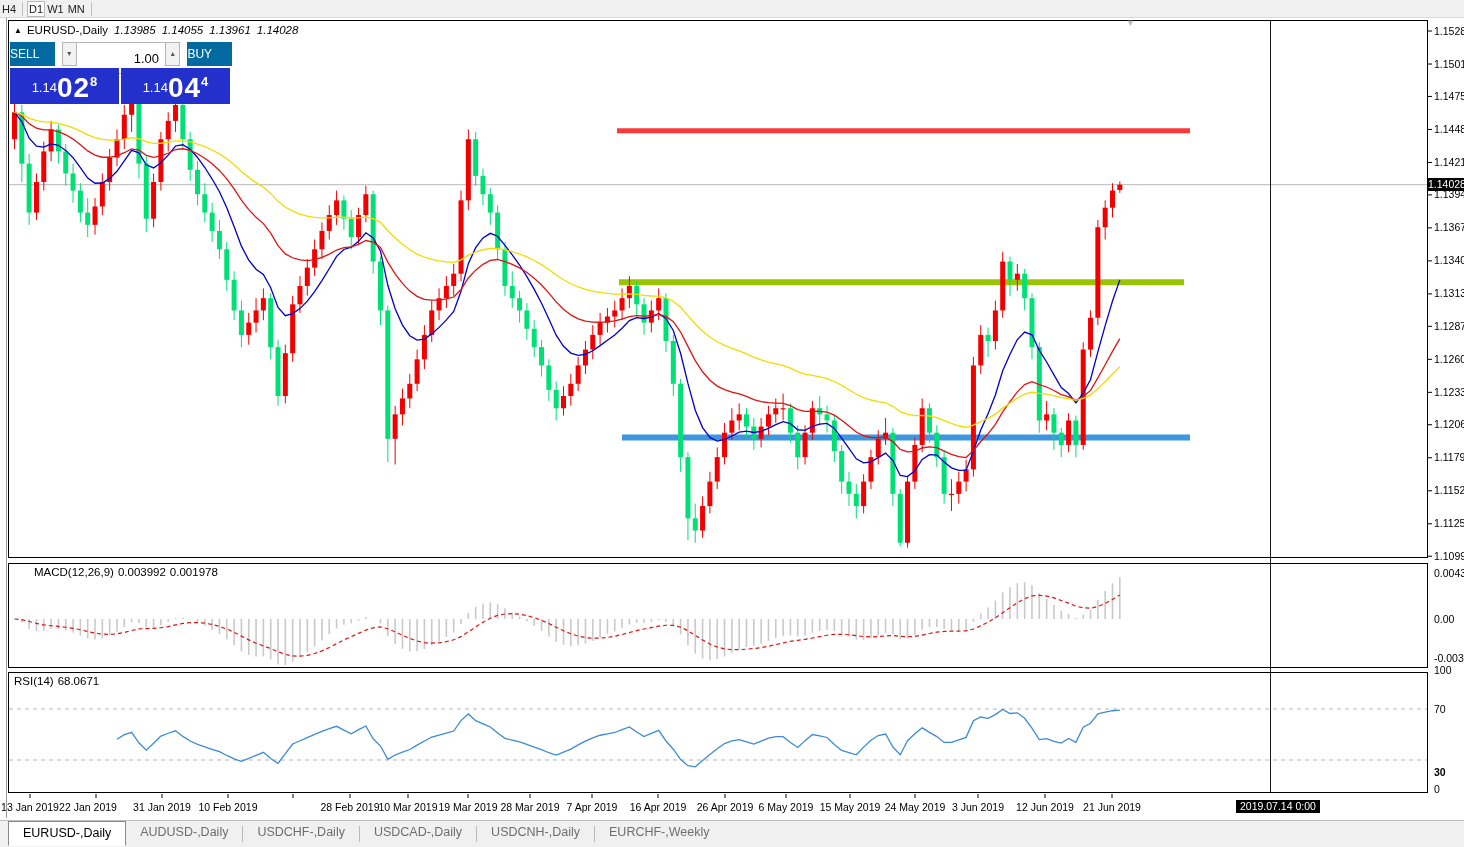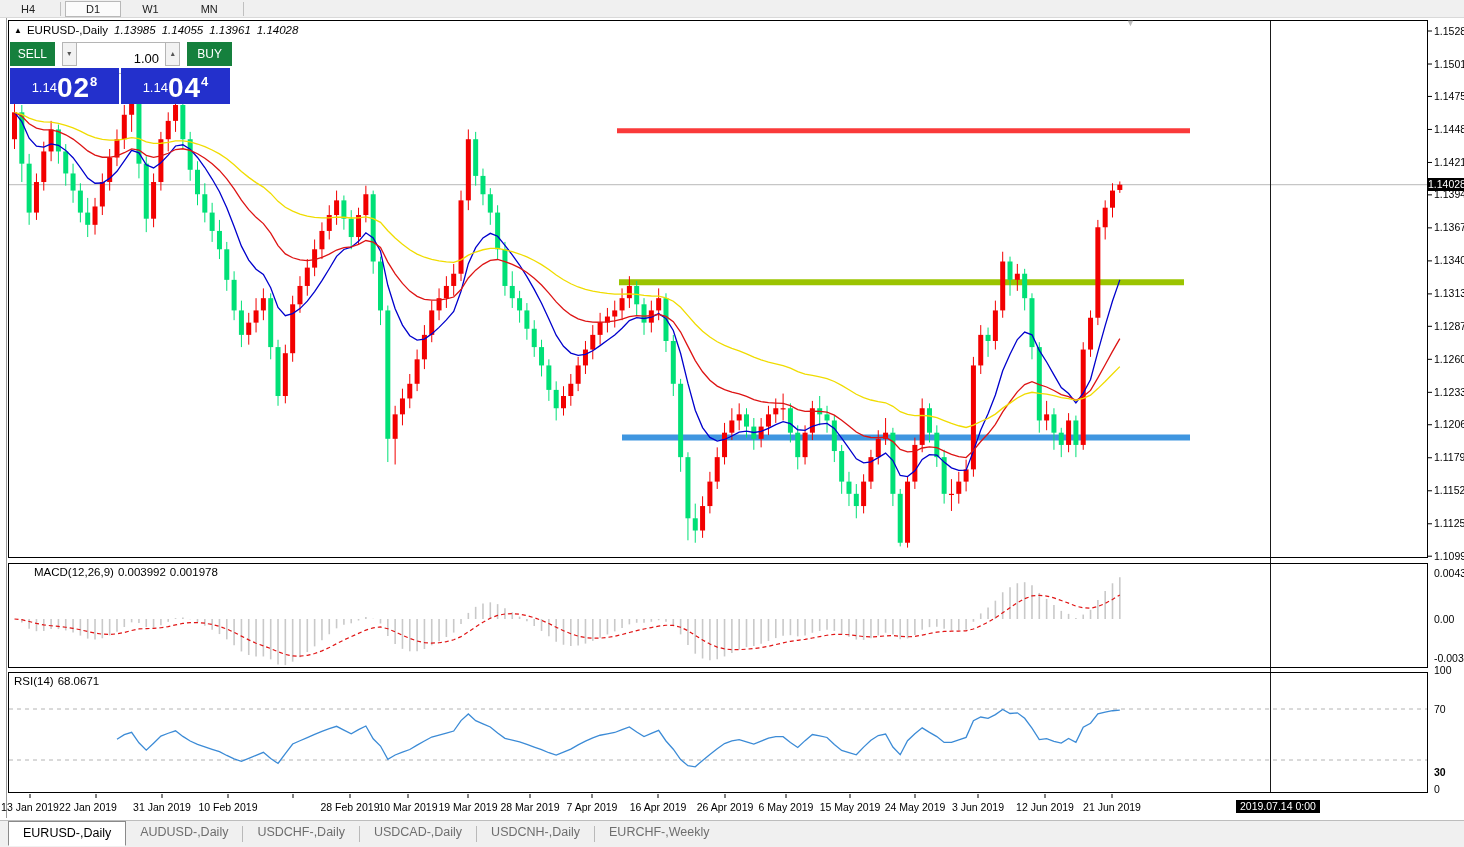--- a/index.html
+++ b/index.html
@@ -3,21 +3,21 @@
 <meta charset="utf-8">
 <style>
   * { margin:0; padding:0; box-sizing:border-box; }
   html,body { width:1464px; height:847px; overflow:hidden; background:#fff;
     font-family:"Liberation Sans", sans-serif; color:#000; }
   #stage { position:relative; width:1464px; height:847px; background:#fff; }
 
   
   #toolbar { position:absolute; left:0; top:0; width:1464px; height:18px;
     background:#f0f0f0; border-bottom:1px solid #d9d9d9; display:flex; align-items:center; }
-  .tb-btn { font-size:11px; color:#222; padding:1px 20px; margin-top:0;
+  .tb-btn { font-size:11px; color:#222; padding:1px 1px; margin-top:0;
     border:1px solid transparent; cursor:default;text-align:center; }
   .tb-btn.active { background:#fbfbfb; border:1px solid #b8b8b8; }
   .tb-sep { width:1px; height:14px; background:#c0c0c0; margin:0 4px; }
 
   
   .pane { position:absolute; border:1px solid #000; background:transparent; }
   #left-edge { position:absolute; left:6px; top:18px; width:1px; height:800px; background:#9a9a9a; }
 
   svg#plot { position:absolute; left:0; top:0; pointer-events:none; }
 
@@ -34,21 +34,21 @@
   #cross-tag { position:absolute; left:1236px; top:800px; padding:0 4px; height:13px;
     background:#000; color:#fff; font-size:10.5px; line-height:13px; }
 
   
   #chart-header { position:absolute; left:14px; top:24px; font-size:11.5px; white-space:nowrap; }
   #chart-header .tri { font-size:8px; vertical-align:1px; margin-right:5px; }
   #chart-header span.v { margin-left:6px;font-style:italic; }
 
   #trade-widget { position:absolute; left:10px; top:42px; width:222px; }
   #trade-row1 { display:flex; height:24px; }
-  .trade-btn { width:50px; background:#15803d; color:#fff; font-size:12px; text-align:center;
+  .trade-btn { width:50px; background:#0369a1; color:#fff; font-size:12px; text-align:left;
     line-height:24px; cursor:pointer; }
   .spin-btn { width:17px; height:24px; background:#f2f2f2; border:1px solid #b5b5b5;
     font-size:8px; color:#555; text-align:center; line-height:22px; cursor:pointer; }
   #vol-input { width:88px; height:32px; border:1px solid #b5b5b5; border-left:none; border-right:none;
     font-size:13px; text-align:right; padding-right:6px; font-family:"Liberation Sans",sans-serif; }
   #trade-row2 { display:flex; margin-top:2px; }
   .quote-panel { width:109px; height:36px; background:#2330cc; color:#fff; display:flex;
     align-items:flex-end; justify-content:center; padding-bottom:3px; cursor:pointer; }
   .quote-panel + .quote-panel { margin-left:2px; }
   .q-small { font-size:13px; margin-bottom:6px; }

